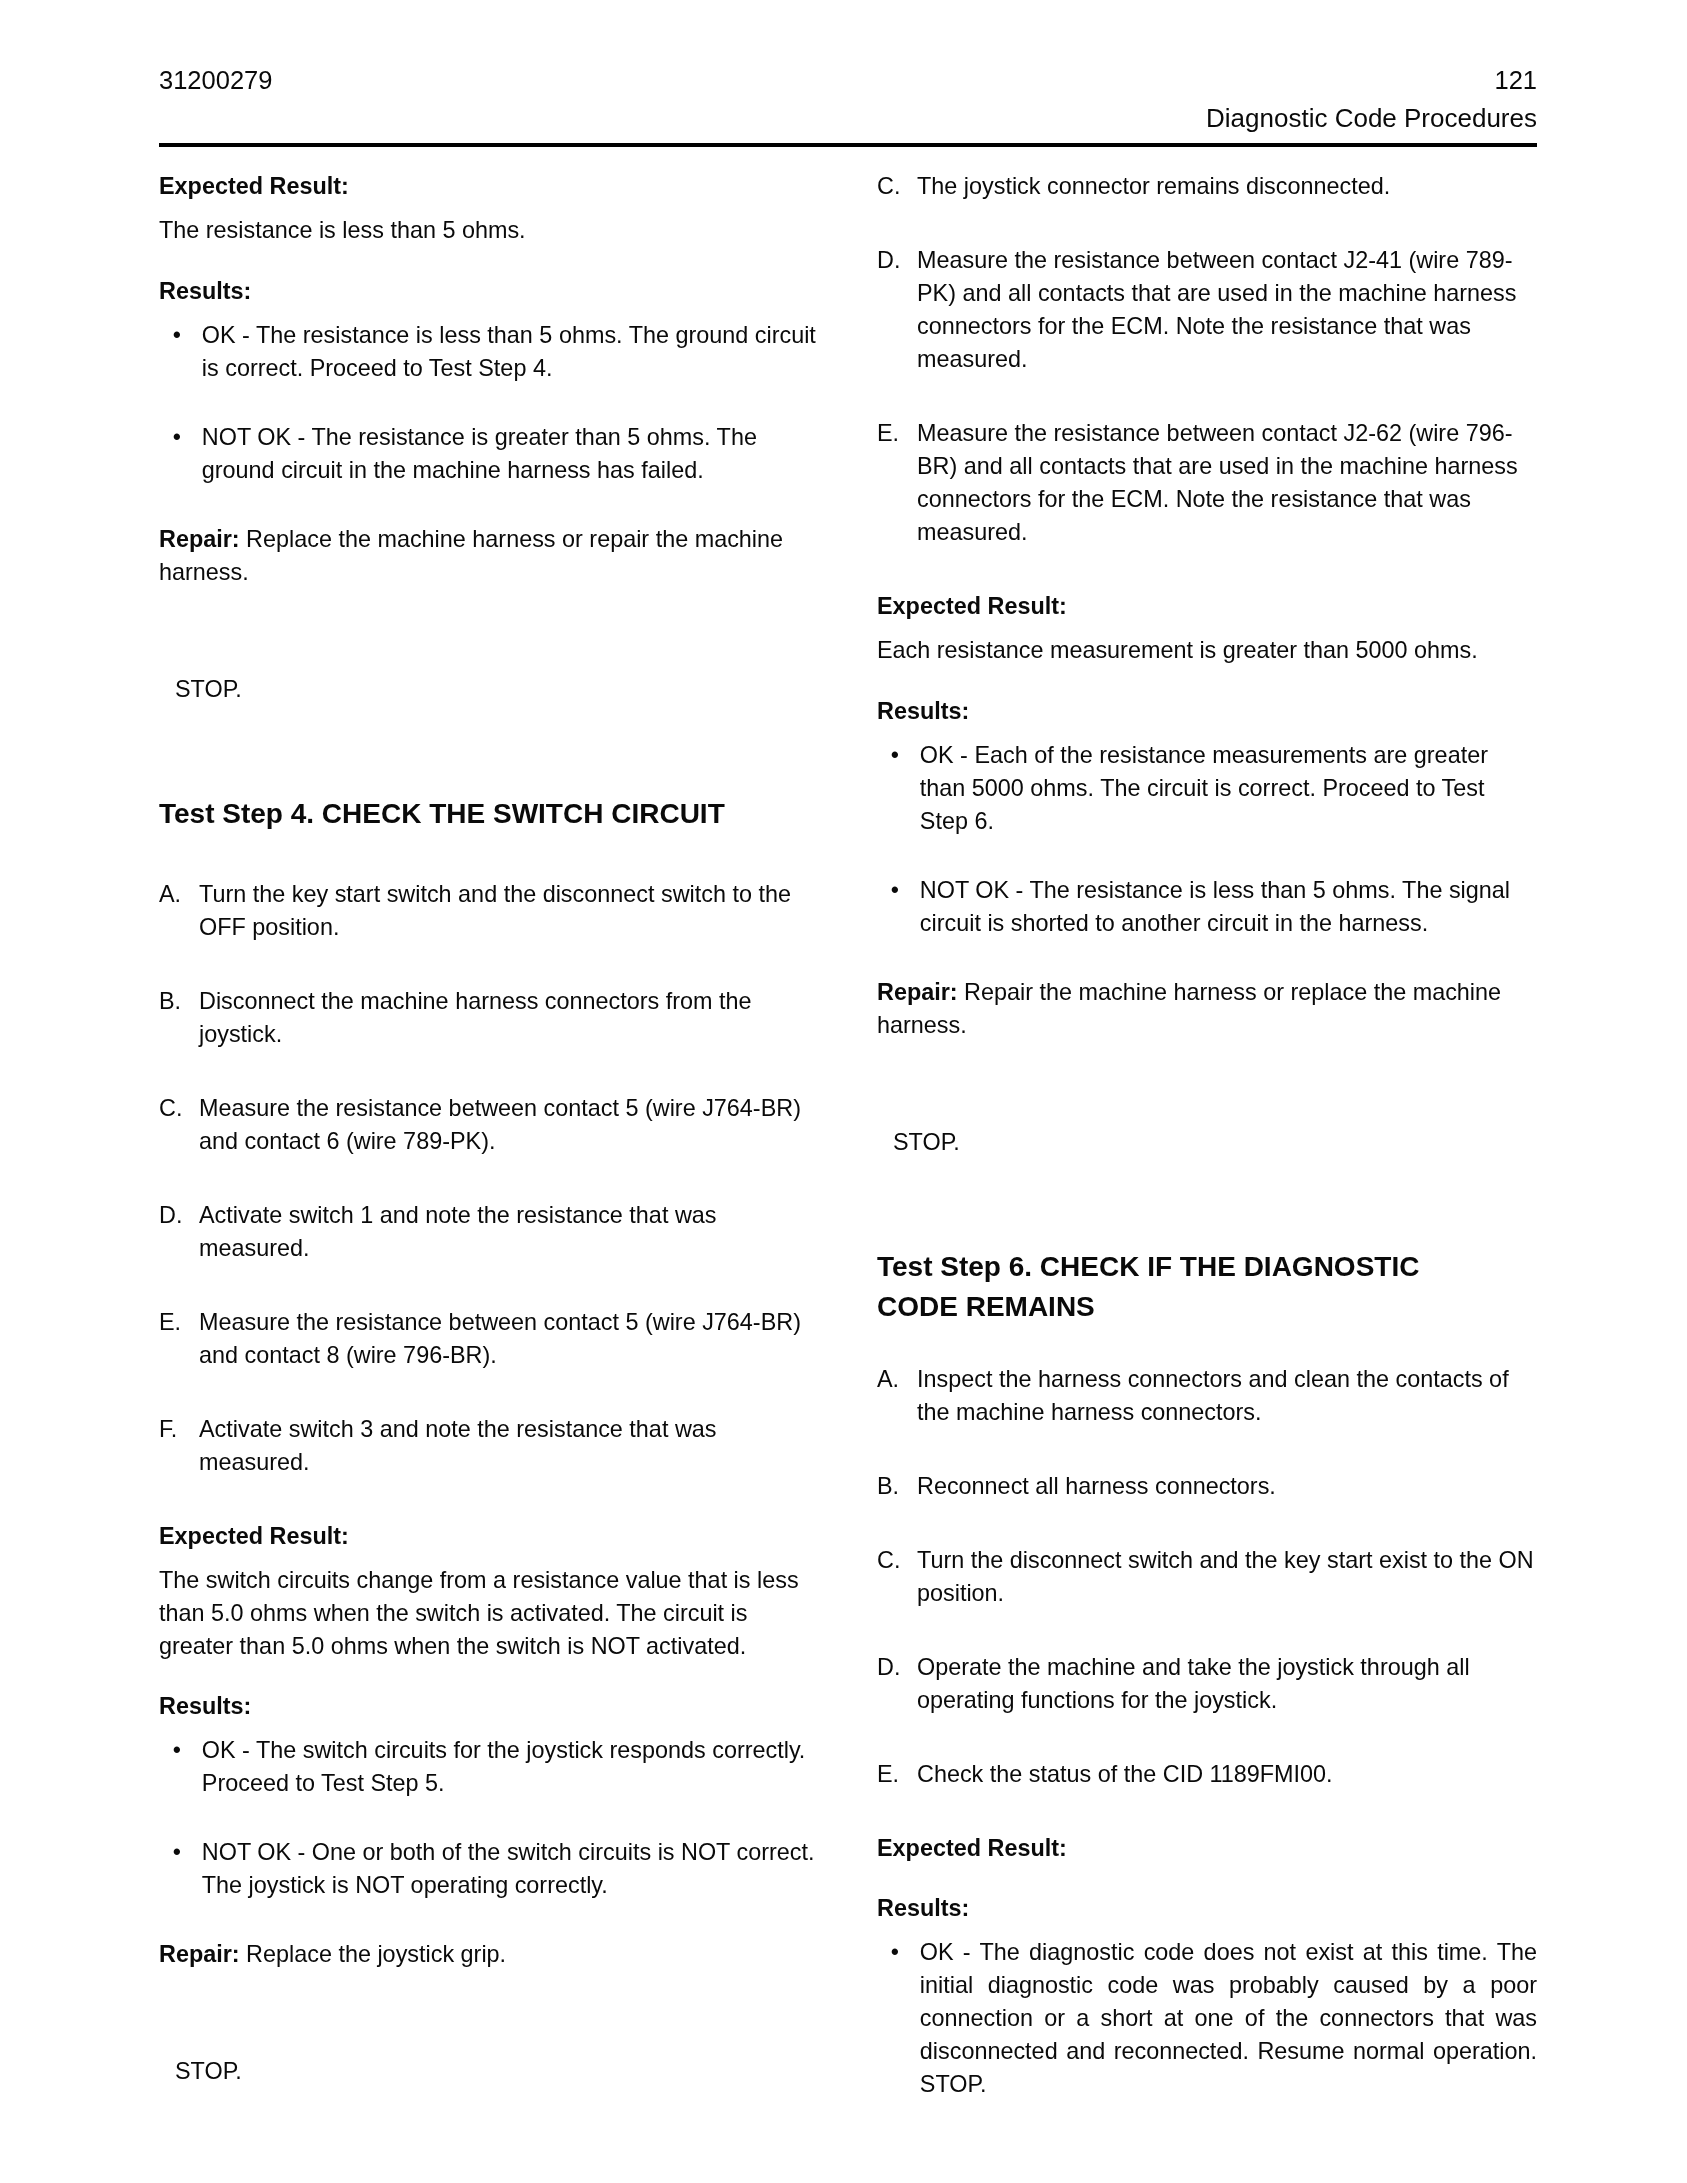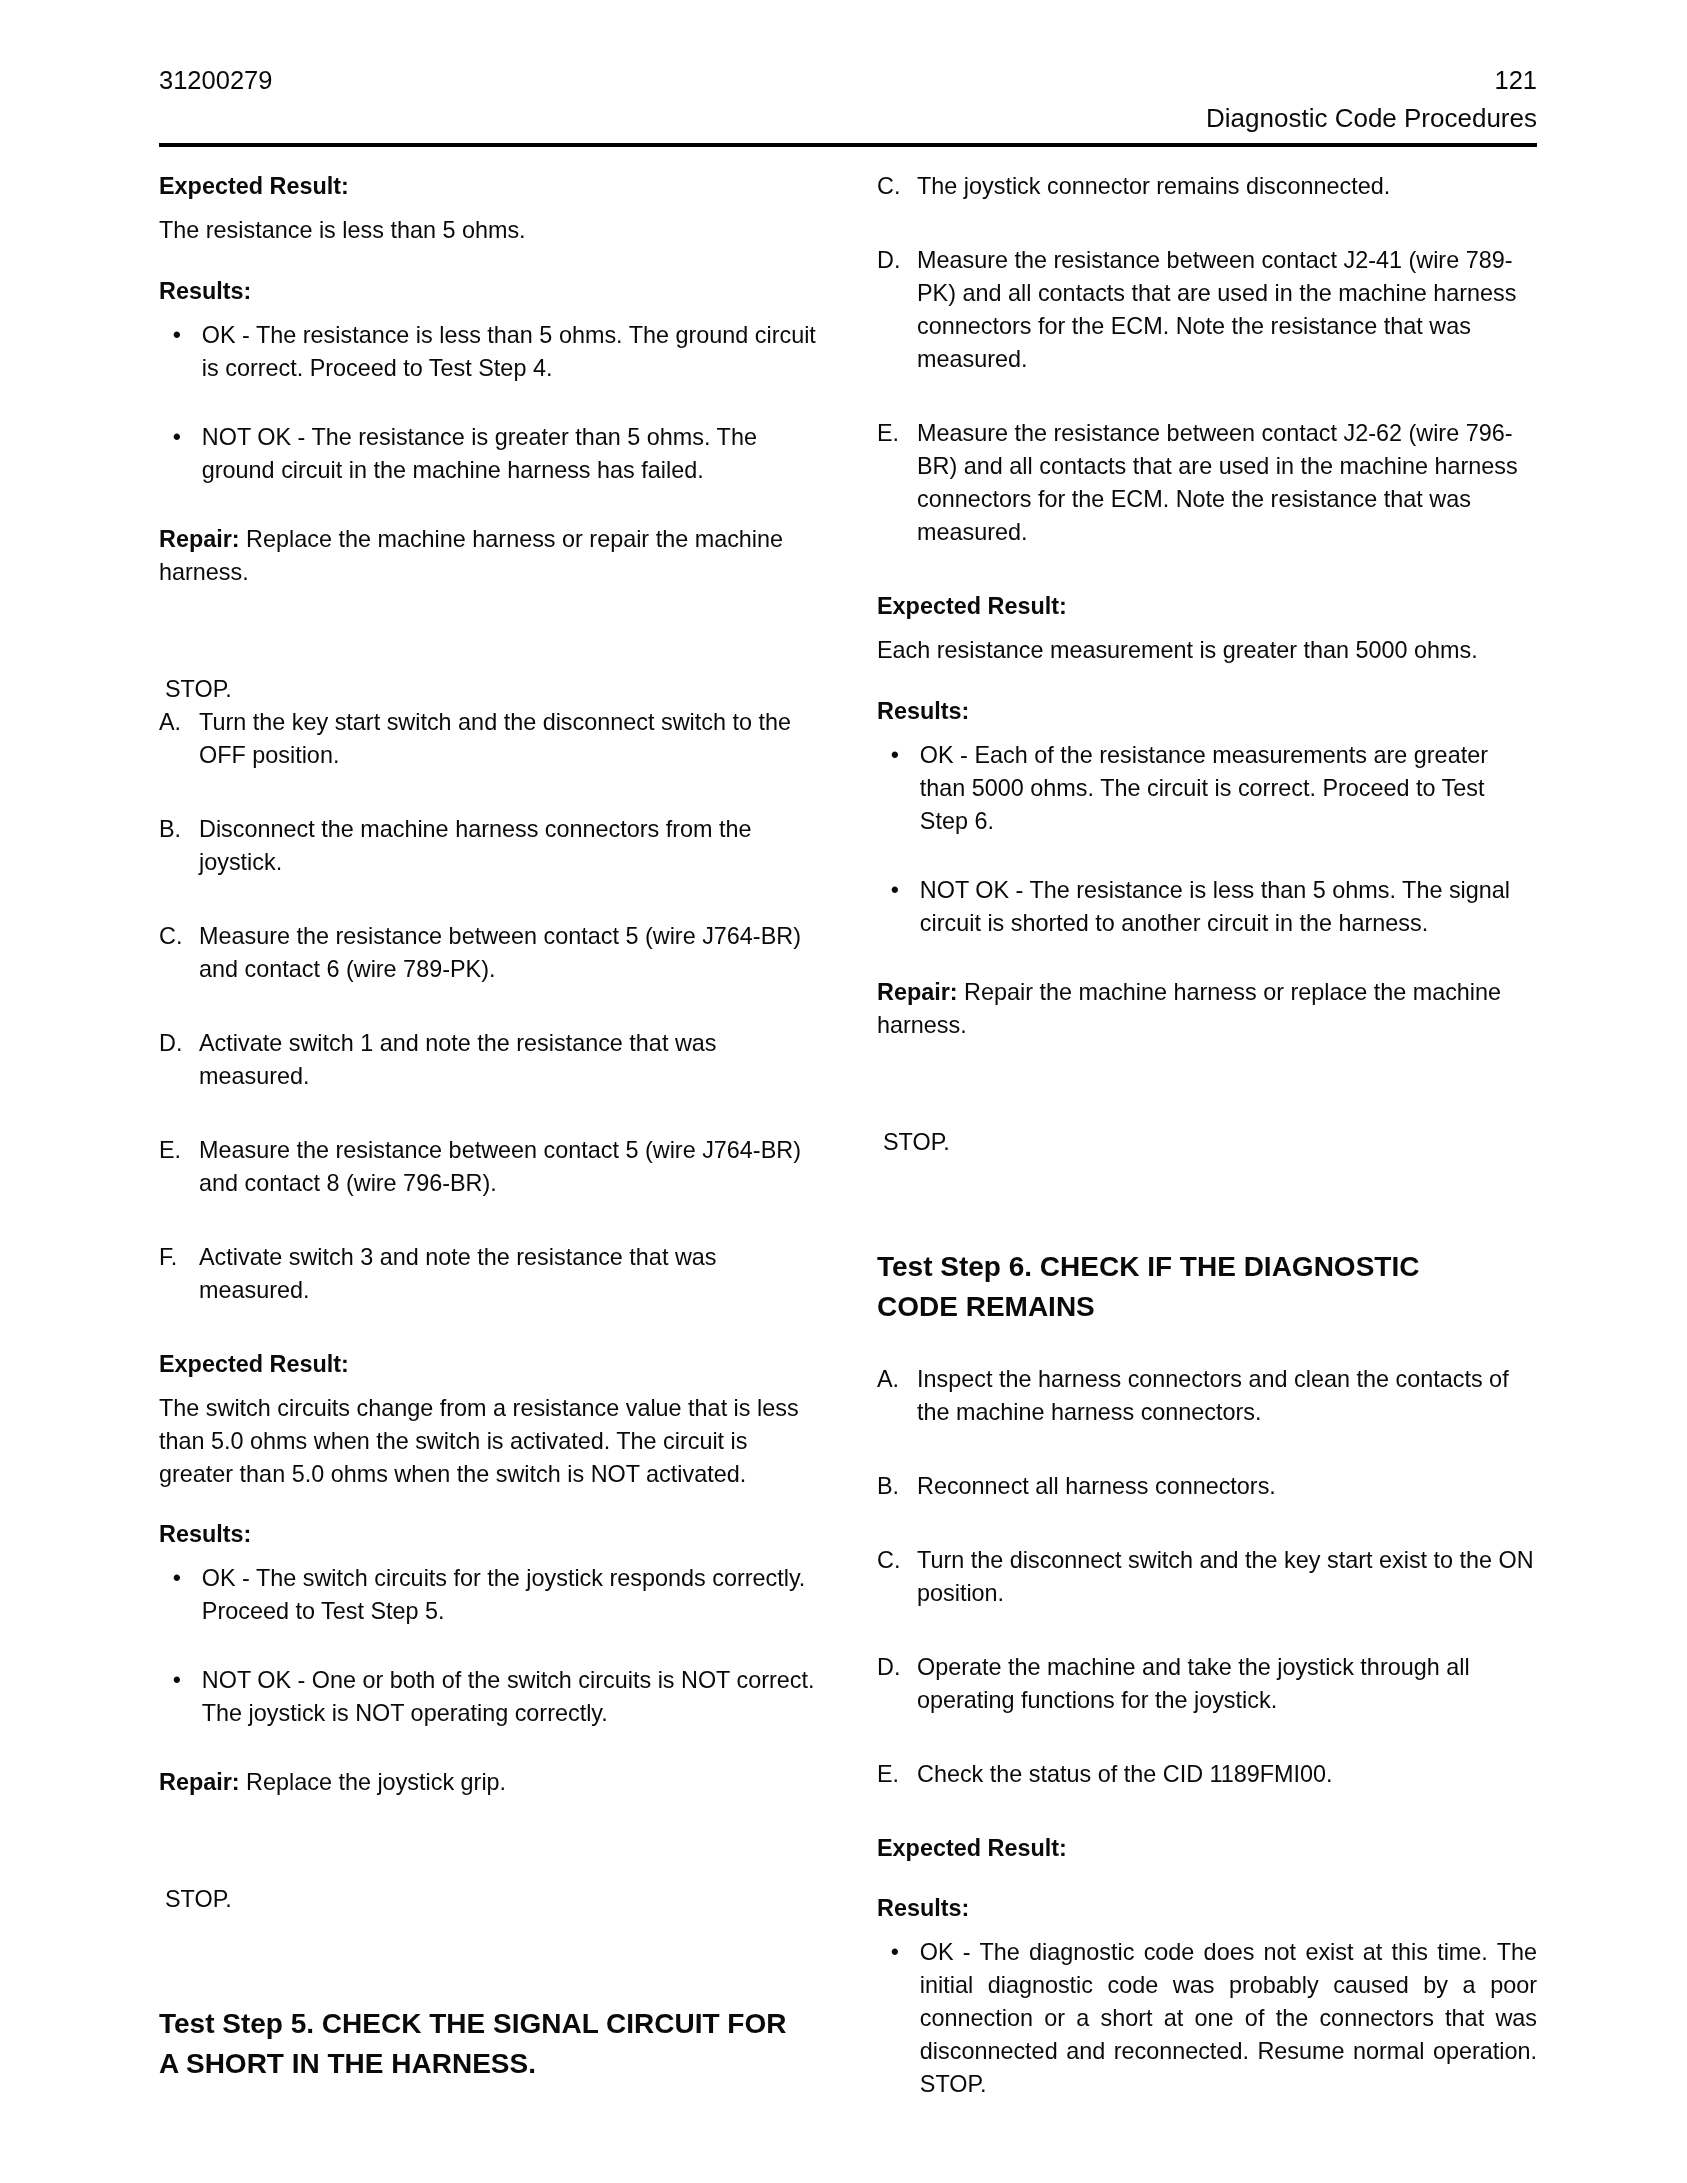--- a/index.html
+++ b/index.html
@@ -39,21 +39,21 @@
   .section-heading {
     font-size: 23.4px; font-weight: bold;
     margin: 27.6px 0 11px; line-height: 33px;
   }
   .para { margin: 11px 0 23.4px; }
   .step-heading {
     font-size: 28px; font-weight: bold; line-height: 40px;
     margin: 88px 0 44px;
     white-space: pre-line;
   }
-  .stop { margin: 84px 6px 0; }
+  .stop { margin: 84px 16px 0; }
   .labeled { margin: 9.6px 0 0; }
   .labeled .label { font-weight: bold; margin-top: 32px; }
 
   .bullet { display: flex; margin: 5.5px 0 36px; padding-left: 13.8px; }
   .bullet .marker { flex: 0 0 29px; }
   .bullet .btext { flex: 1; }
   .bullet.justify .btext { text-align: justify; }
 
   .li { display: flex; margin: 0 0 41px; }
   .li .letter { flex: 0 0 40px; }
@@ -75,20 +75,21 @@
         <div class="bullet">
           <span class="marker">•</span>
           <span class="btext">OK - The resistance is less than 5 ohms. The ground circuit is correct. Proceed to Test Step 4.</span>
         </div>
         <div class="bullet">
           <span class="marker">•</span>
           <span class="btext">NOT OK - The resistance is greater than 5 ohms. The ground circuit in the machine harness has failed.</span>
         </div>
         <p class="labeled"><span class="label">Repair:</span> Replace the machine harness or repair the machine harness.</p>
         <p class="stop">STOP.</p>
+        <h2 class="step-heading">Test Step 4. CHECK THE SWITCH CIRCUIT</h2>
         <div class="li">
           <span class="letter">A.</span>
           <span class="text">Turn the key start switch and the disconnect switch to the OFF position.</span>
         </div>
         <div class="li">
           <span class="letter">B.</span>
           <span class="text">Disconnect the machine harness connectors from the joystick.</span>
         </div>
         <div class="li">
           <span class="letter">C.</span>

